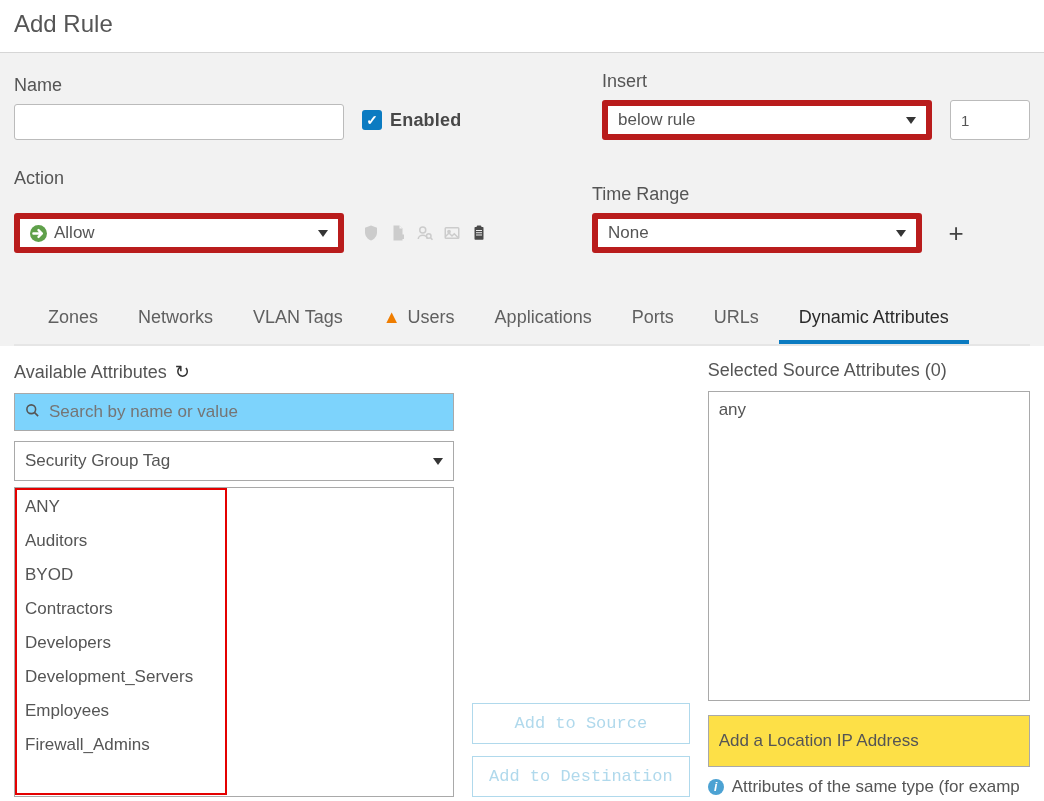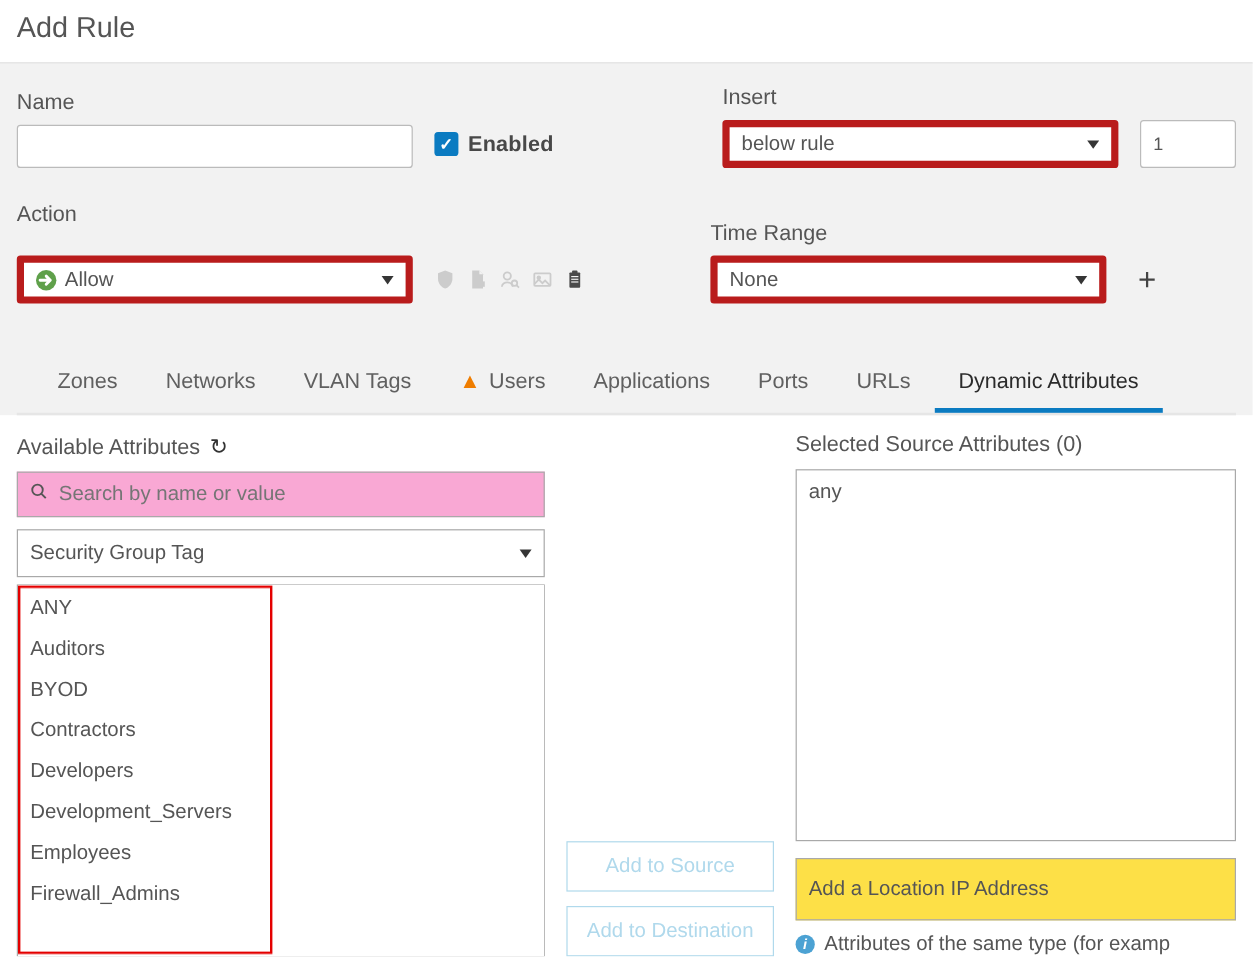--- a/index.html
+++ b/index.html
@@ -95,27 +95,27 @@
   .tab.active { border-bottom-color:#0b7bc1; color:#2b2b2b; }
   .warn-tri { color:#ef7d00; font-size:18px; }
 
   .content {
     display:flex;
     padding: 14px 14px 0 14px;
     gap: 18px;
     align-items: flex-end;
   }
   .left-col { width: 440px; }
-  .mid-col { display:flex; flex-direction:column; gap:12px; margin-top:40px; }
+  .mid-col { display:flex; flex-direction:column; gap:12px; margin-top:40px;font-family:Liberation Mono, monospace; }
   .right-col { flex:1; }
   .section-title { font-size: 18px; color:#555; margin-bottom: 10px; display:flex; align-items:center; gap:8px; }
   .search-box {
     height: 38px;
     border: 1px solid #a9a9a9;
-    background:#f9a8d4;
+    background:#7dd3fc;
     display:flex; align-items:center; gap:7px;
     padding: 0 10px;
     margin-bottom: 10px;
   }
   .search-box input { border:none; outline:none; flex:1; font-size:17px; color:#555; background:transparent; }
   .attr-select {
     height: 40px;
     border: 1px solid #a9a9a9;
     background:#fff;
     padding: 16px 10px;

